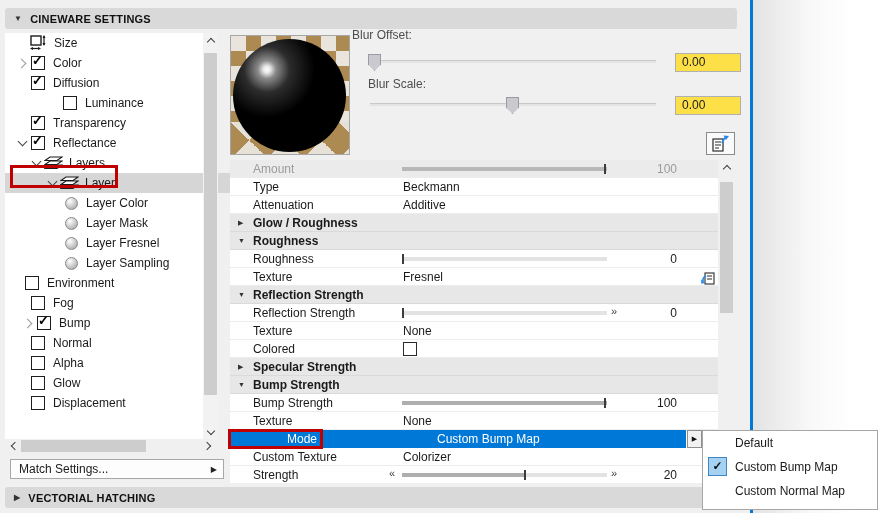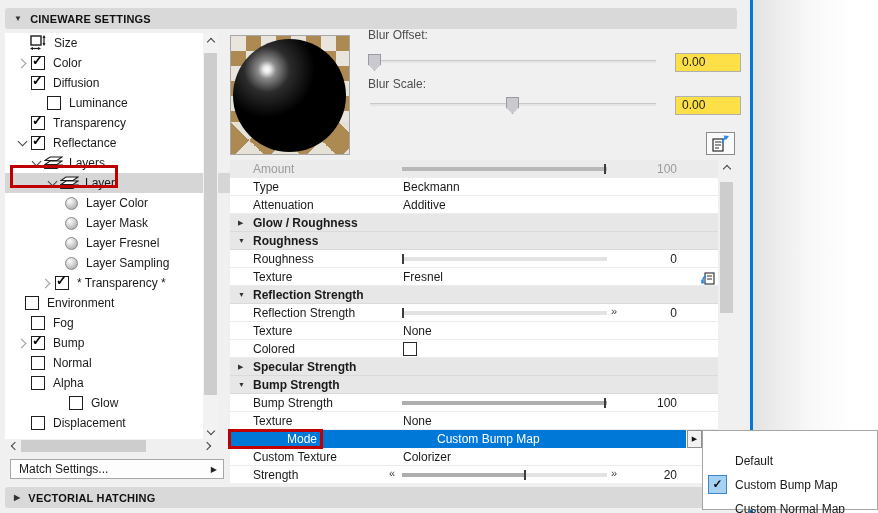--- a/index.html
+++ b/index.html
@@ -95,21 +95,21 @@
   .prow.selected{background:#0078d7;box-shadow:none;color:#fff;width:456px;}
   .prow.selected .plabel,.prow.selected .pval{color:#fff;margin-left:34px;}
   .popup-btn{position:absolute;left:457px;top:0px;width:15px;height:18px;background:#f2f2f2;border:1px solid #8f8f8f;
     box-sizing:border-box;display:flex;align-items:center;justify-content:center;font-size:7px;color:#111;}
 
   
   .redbox{border:3px solid #c00000;box-sizing:border-box;background:transparent;}
 
   
   .menu{left:702px;top:430px;width:176px;height:80px;background:#fff;border:1px solid #a6a6a6;
-    box-sizing:border-box;z-index:30;padding-top:18px;}
+    box-sizing:border-box;z-index:30;padding-top:0;}
   .mitem{position:relative;height:24px;line-height:24px;padding-left:32px;white-space:nowrap;}
   .mcheck{position:absolute;left:5px;top:2px;width:19px;height:19px;background:#a5d2f3;border:1px solid #3e87c4;
     box-sizing:border-box;text-align:center;line-height:17px;font-weight:bold;color:#0a0a0a;font-size:12px;}
 </style>
 </head>
 <body>
 
 <div class="abs canvas-area"></div>
 <div class="abs divider-line"></div>
 
@@ -143,21 +143,21 @@
     <span class="cb checked"></span>
     <span class="tlabel">Color</span>
   </div>
 
   <div class="trow" style="padding-left:10px;">
     <span class="slot"></span>
     <span class="cb checked"></span>
     <span class="tlabel">Diffusion</span>
   </div>
 
-  <div class="trow" style="padding-left:26px;">
+  <div class="trow" style="padding-left:18px;margin-left:24px;">
     <span class="slot"></span>
     <span class="cb"></span>
     <span class="tlabel">Luminance</span>
   </div>
 
   <div class="trow" style="padding-left:10px;">
     <span class="slot"></span>
     <span class="cb checked"></span>
     <span class="tlabel">Transparency</span>
   </div>
@@ -215,61 +215,54 @@
     <span class="ball"></span>
     <span class="tlabel">Layer Fresnel</span>
   </div>
 
   <div class="trow" style="padding-left:44px;">
     <span class="slot"></span>
     <span class="ball"></span>
     <span class="tlabel">Layer Sampling</span>
   </div>
 
-  <div class="trow" style="padding-left:34px;">
+
+  <div class="trow" style="padding-left:4px;">
+    <span class="slot"></span>
+    <span class="cb"></span>
+    <span class="tlabel">Environment</span>
+  </div>
+
+  <div class="trow" style="padding-left:10px;">
+    <span class="slot"></span>
+    <span class="cb"></span>
+    <span class="tlabel">Fog</span>
+  </div>
+
+  <div class="trow" style="padding-left:16px;">
     <span class="slot">
         <span class="chev right"></span>
       </span>
     <span class="cb checked"></span>
-    <span class="tlabel">* Transparency *</span>
-  </div>
-
-  <div class="trow" style="padding-left:4px;">
-    <span class="slot"></span>
-    <span class="cb"></span>
-    <span class="tlabel">Environment</span>
-  </div>
-
-  <div class="trow" style="padding-left:10px;">
-    <span class="slot"></span>
-    <span class="cb"></span>
-    <span class="tlabel">Fog</span>
-  </div>
-
-  <div class="trow" style="padding-left:10px;">
-    <span class="slot">
-        <span class="chev right"></span>
-      </span>
-    <span class="cb checked"></span>
     <span class="tlabel">Bump</span>
   </div>
 
   <div class="trow" style="padding-left:10px;">
     <span class="slot"></span>
     <span class="cb"></span>
     <span class="tlabel">Normal</span>
   </div>
 
   <div class="trow" style="padding-left:10px;">
     <span class="slot"></span>
     <span class="cb"></span>
     <span class="tlabel">Alpha</span>
   </div>
 
-  <div class="trow" style="padding-left:3px;margin-left:45px;">
+  <div class="trow" style="padding-left:10px;">
     <span class="slot"></span>
     <span class="cb"></span>
     <span class="tlabel">Glow</span>
   </div>
 
   <div class="trow" style="padding-left:10px;">
     <span class="slot"></span>
     <span class="cb"></span>
     <span class="tlabel">Displacement</span>
   </div>
@@ -305,21 +298,21 @@
 <div class="abs acc-header" style="top:487px;">
   <span class="acc-tri">▶</span>
   <span>VECTORIAL HATCHING</span>
 </div>
 
 <div class="abs preview">
   <div class="floor"></div>
   <div class="sphere"></div>
 </div>
 
-<div class="abs ctl-label" style="left:368px;top:28px;">Blur Offset:</div>
+<div class="abs ctl-label" style="left:352px;top:28px;">Blur Offset:</div>
 <div class="abs strack" style="left:370px;top:60px;width:286px;"></div>
 <div class="abs sthumb" style="left:368px;top:54px;"></div>
 <div class="abs valbox" style="left:675px;top:53px;">0.00</div>
 
 <div class="abs ctl-label" style="left:368px;top:77px;">Blur Scale:</div>
 <div class="abs strack" style="left:370px;top:103px;width:286px;"></div>
 <div class="abs sthumb" style="left:506px;top:97px;"></div>
 <div class="abs valbox" style="left:675px;top:96px;">0.00</div>
 
 <div class="abs copy-btn">

